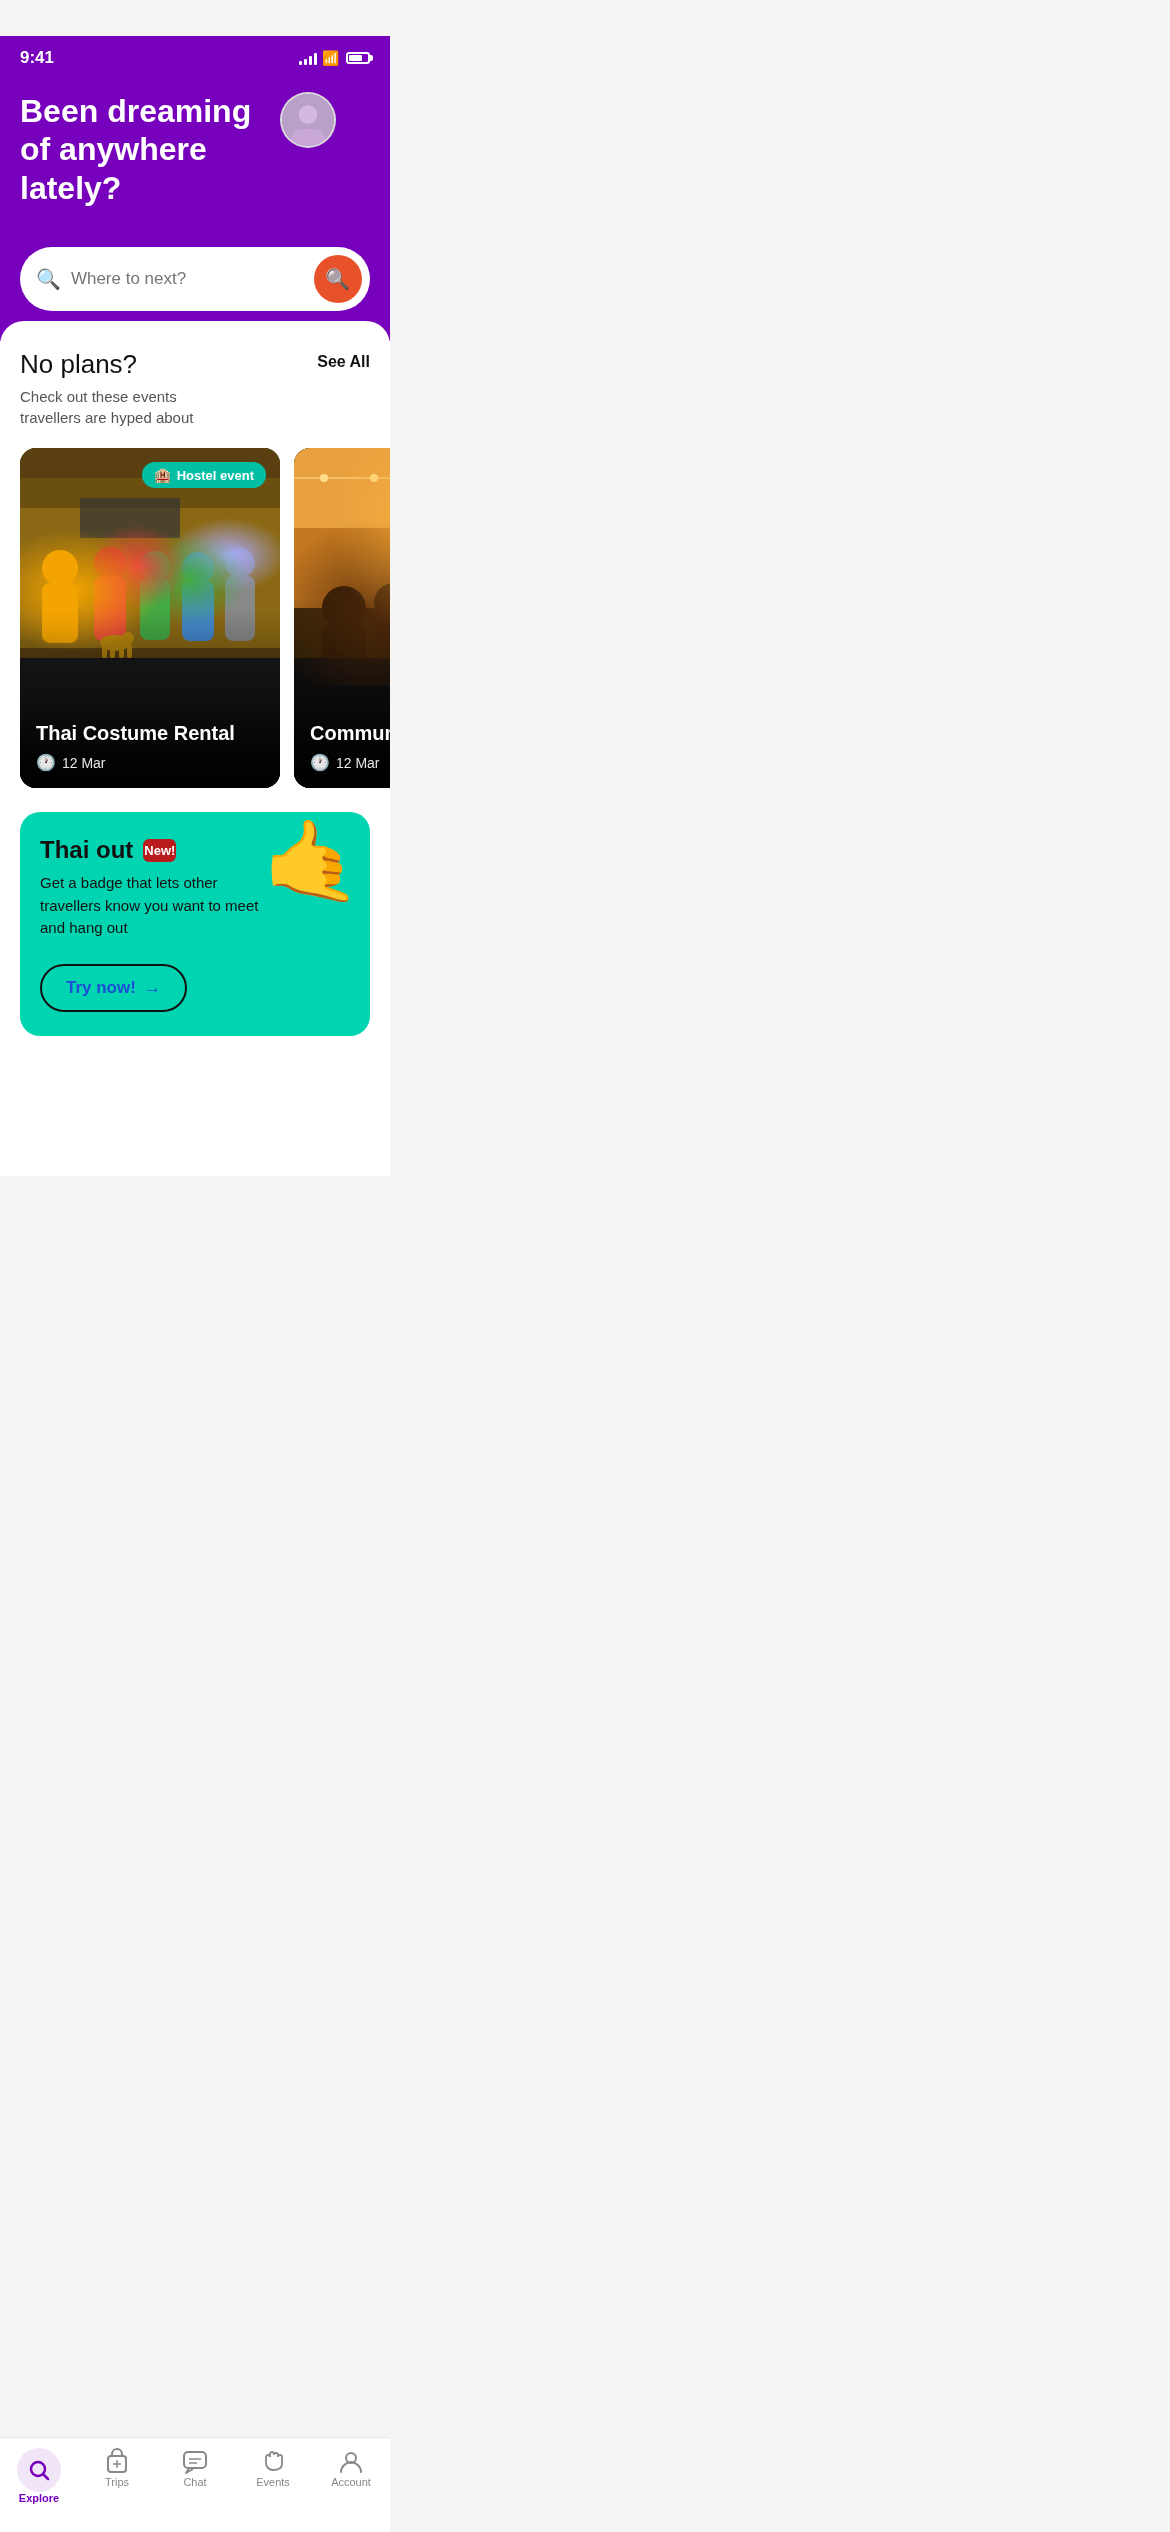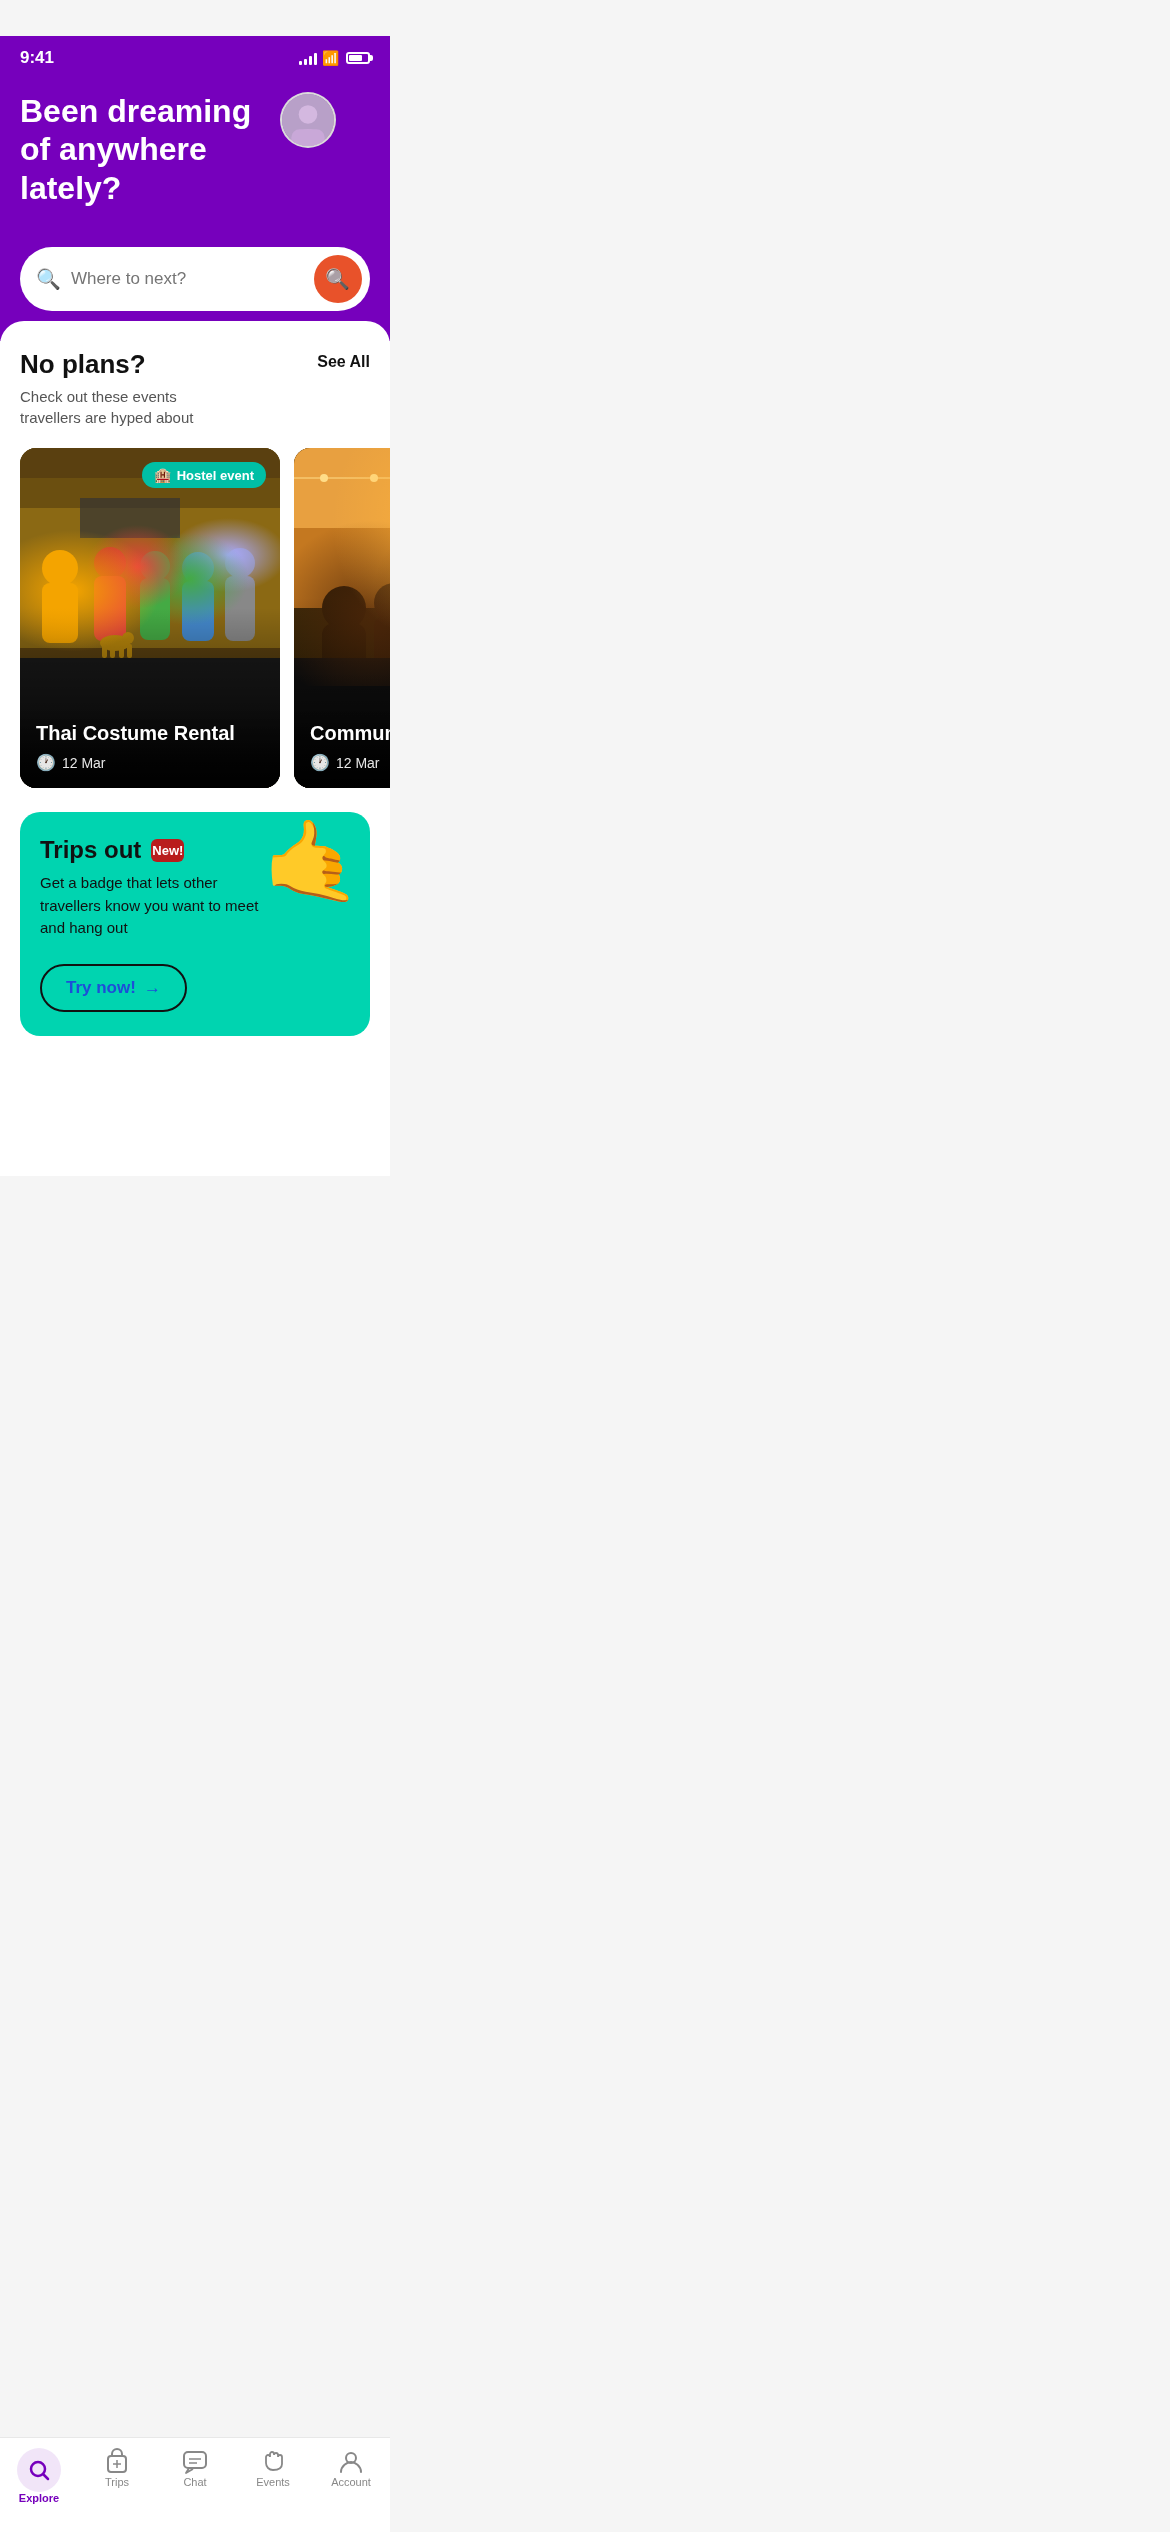--- a/index.html
+++ b/index.html
@@ -161,21 +161,21 @@
 
     
     .section-header {
       display: flex;
       justify-content: space-between;
       align-items: flex-start;
       margin-bottom: 20px;
     }
     .section-title {
       font-size: 26px;
-      font-weight: 700;
+      font-weight: 400;
       color: #111;
       margin-bottom: 6px;
     }
     .section-subtitle {
       font-size: 15px;
       color: #555;
       line-height: 1.4;
       max-width: 220px;
     }
     .see-all-btn {
@@ -556,21 +556,21 @@
           <span>12 Mar</span>
         </div>
       </div>
     </div>
 
   </div>
 
   <div class="hangout-banner">
     <div class="hangout-content">
       <div class="hangout-title-row">
-        <span class="hangout-title">Trips out</span>
+        <span class="hangout-title">Thai out</span>
         <span class="new-badge">New!</span>
       </div>
       <p class="hangout-desc">Get a badge that lets other travellers know you want to meet and hang out</p>
       <button class="try-now-btn">
         <span>Try now!</span>
         <span>→</span>
       </button>
     </div>
     <div class="hangout-emoji">🤙</div>
   </div>

